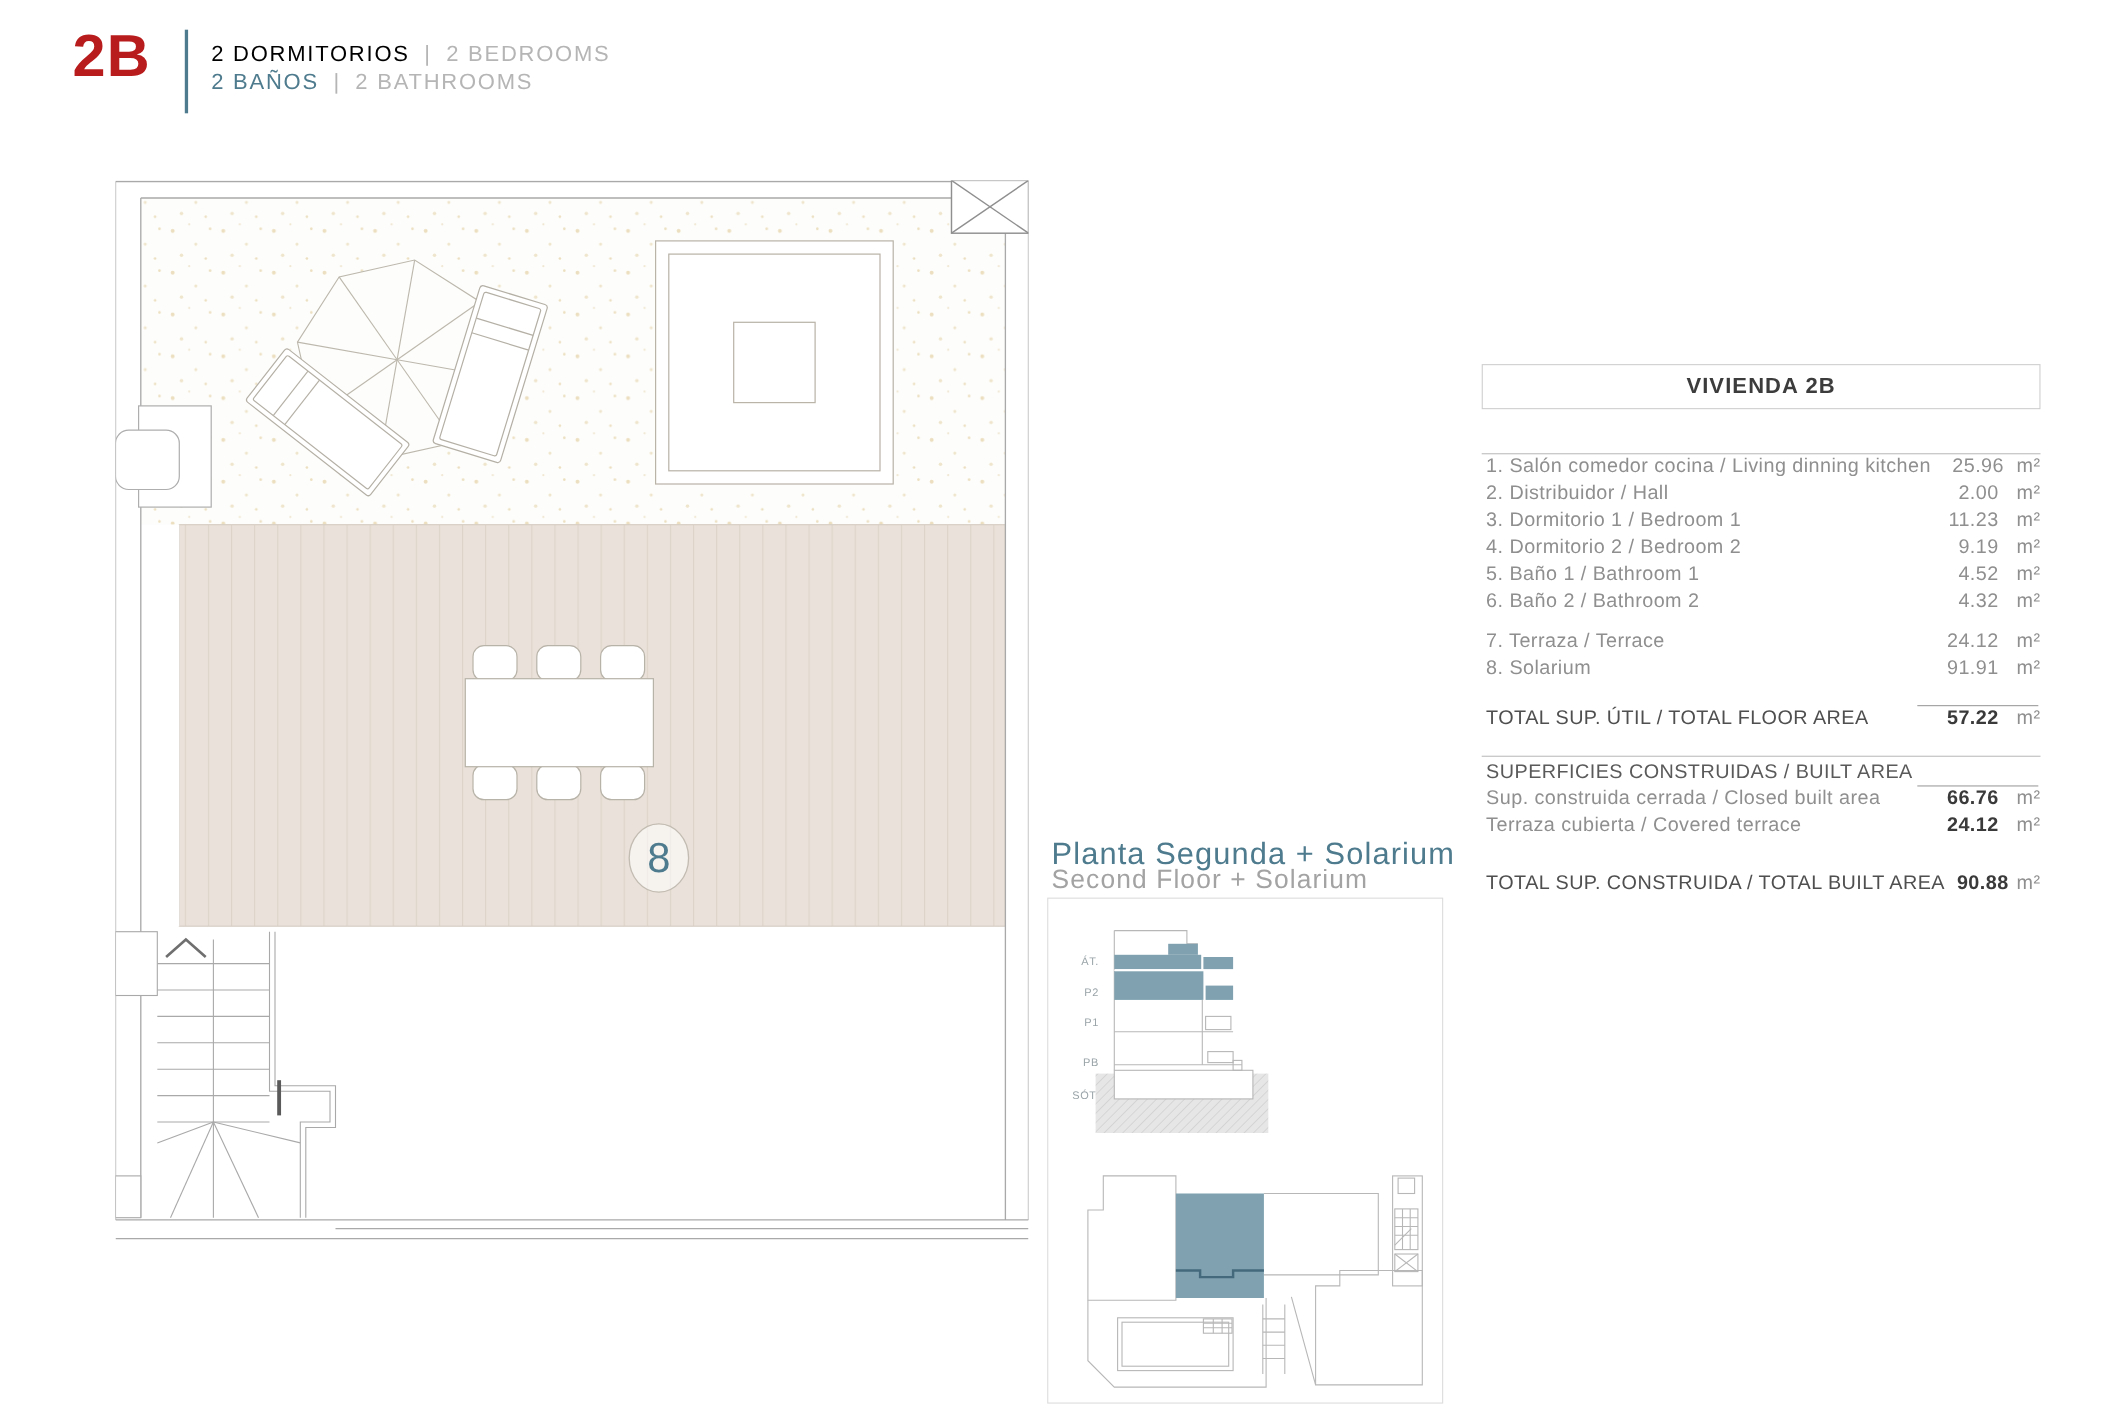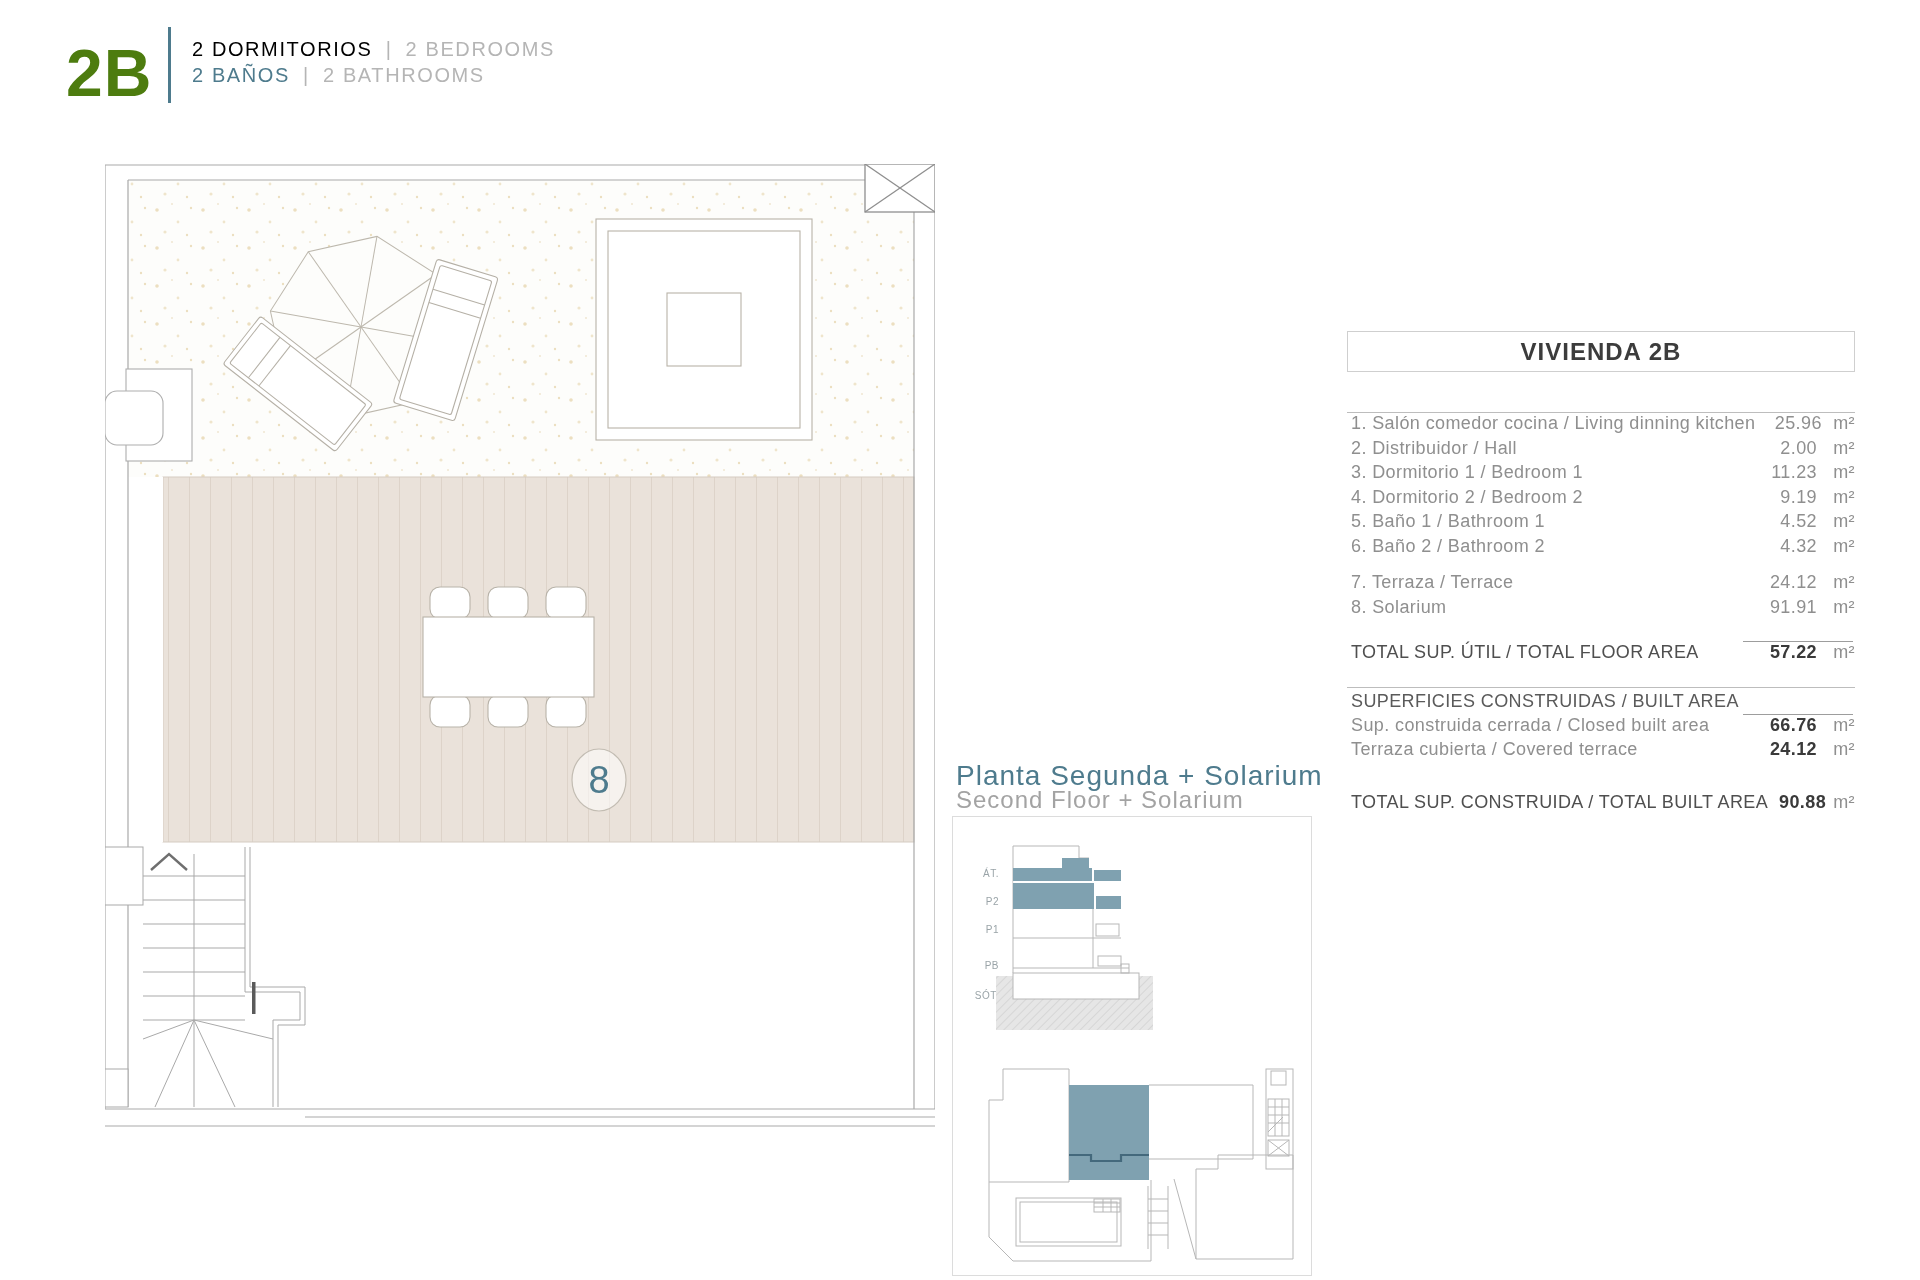--- a/index.html
+++ b/index.html
@@ -3,22 +3,22 @@
 <meta charset="utf-8">
 <style>
   html,body{margin:0;padding:0;}
   body{
     width:1920px;height:1280px;position:relative;background:#ffffff;
     font-family:"Liberation Sans", sans-serif;overflow:hidden;
     -webkit-font-smoothing:antialiased;
   }
   
   .logo{
-    position:absolute;left:66px;top:40px;font-size:66px;font-weight:bold;
-    color:#4d7c0f;letter-spacing:1px;line-height:1;
+    position:absolute;left:66px;top:24px;font-size:54px;font-weight:bold;
+    color:#b91c1c;letter-spacing:1px;line-height:1;
   }
   .logo-divider{position:absolute;left:168px;top:27px;width:3px;height:76px;background:#4e7b8d;}
   .hline{position:absolute;left:192px;font-size:20px;letter-spacing:1.6px;white-space:nowrap;}
   .hline1{top:38px;}
   .hline2{top:64px;}
   .h-primary-gray{color:#000000;}
   .h-primary-teal{color:#4e7b8d;}
   .h-secondary{color:#b5b5b5;}
   .h-sep{color:#b5b5b5;padding:0 6px;}
   
@@ -27,21 +27,21 @@
   .loc-title{position:absolute;left:956px;top:760px;font-size:28px;color:#4e7b8d;letter-spacing:1px;}
   .loc-sub{position:absolute;left:956px;top:786px;font-size:24px;color:#a3a3a3;letter-spacing:1px;}
   .loc-box{
     position:absolute;left:952px;top:816px;width:360px;height:460px;
     border:1px solid #dcdcdc;background:#ffffff;box-sizing:border-box;text-align:right;
   }
   
   .area-table{position:absolute;left:1347px;top:331px;width:508px;font-size:18px;color:#8f8f8f;letter-spacing:.4px;}
   .at-titlebox{
     border:1px solid #cfcfcf;height:41px;display:flex;align-items:center;justify-content:center;
-    font-size:24px;font-weight:bold;color:#3c3c3c;letter-spacing:1px;box-sizing:border-box;
+    font-size:20px;font-weight:bold;color:#3c3c3c;letter-spacing:1px;box-sizing:border-box;
   }
   .rule{height:1px;background:#bdbdbd;}
   .rule-full{margin-top:40px;}
   .rule-short{width:110px;margin-left:auto;margin-right:2px;background:#9d9d9d;}
   .sec-header{color:#5a5a5a;padding:3px 0 2px 4px;letter-spacing:.4px;}
   .trow{display:flex;align-items:baseline;height:24.5px;padding-left:4px;}
   .tlabel{flex:1;white-space:nowrap;}
   .tval{width:76px;text-align:right;}
   .tunit{width:38px;text-align:right;}
   .trow.total .tlabel{color:#4f4f4f;}

